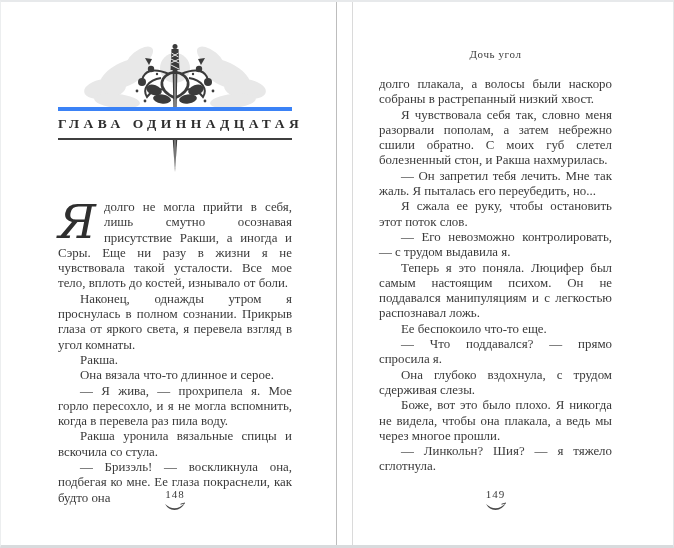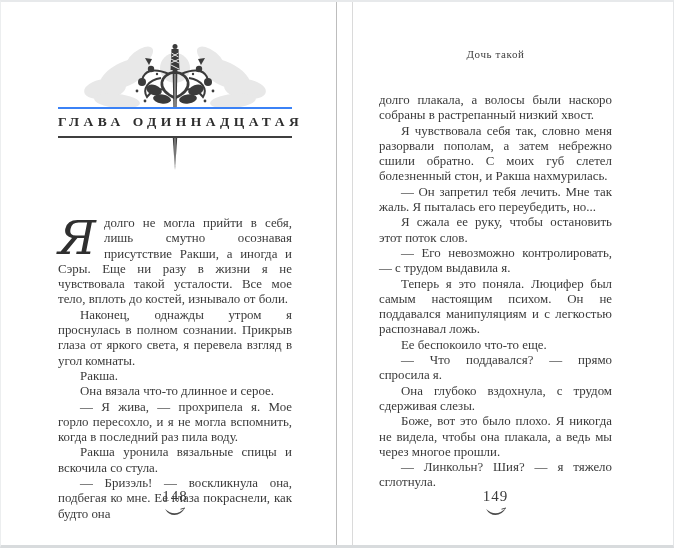--- a/index.html
+++ b/index.html
@@ -11,53 +11,53 @@
     font-family:"Liberation Serif",serif;color:#383838;
   }
   .page{position:absolute;top:0;bottom:0;box-sizing:border-box;background:#fff;}
   .page-left{left:0;width:336px;border-right:1px solid #bdbdbd;}
   .page-right{left:351px;right:0;border-left:1px solid #dadada;}
 
   
   .chapter-block{position:absolute;left:57px;width:234px;top:42px;}
   .emblem{display:block;margin:0 auto;}
   .title-band{
-    border-top:2px solid #3b82f6;border-bottom:2px solid #3f3f3f;
+    border-top:4px solid #3b82f6;border-bottom:2px solid #3f3f3f;
     background:#fff;position:relative;z-index:2;
     padding:5px 0 6px;text-align:center;
     font-weight:bold;font-size:13.5px;letter-spacing:4.5px;color:#2d2d2d;
     white-space:nowrap;
   }
   .blade-tip{display:block;margin:0 auto;}
 
   
   .body-text{
     position:absolute;left:57px;width:234px;
-    font-size:12.9px;line-height:15.3px;text-align:justify;color:#3a3a3a;margin-top:16px;
+    font-size:12.9px;line-height:15.3px;text-align:justify;color:#3a3a3a;
   }
   .body-left{top:198px;}
   .page-right .body-text{left:26px;width:233px;top:75px;}
   .para{margin:0;}
   .para.indent{text-indent:22px;}
   .para.noindent{text-indent:0;}
   .para.italic{}
   .dropcap{
     float:left;font-family:"DejaVu Serif",serif;font-style:italic;
     font-size:47px;line-height:38px;height:42px;
     margin:3px 8px 0 0;color:#2f2f2f;
   }
 
   
   .running-head{
     position:absolute;left:26px;width:233px;top:46px;text-align:center;
     font-size:11px;letter-spacing:0.6px;color:#3d3d3d;
   }
   .page-footer{position:absolute;left:57px;width:234px;top:486px;text-align:center;}
   .page-right .page-footer{left:26px;width:233px;}
-  .page-number{font-size:15px;color:#3a3a3a;letter-spacing:1px;}
+  .page-number{font-size:11px;color:#3a3a3a;letter-spacing:1px;}
   .footer-swash{display:block;margin:2px auto 0;}
 </style>
 </head>
 <body>
 
 <div class="screen">
 
   <div class="page page-left">
 
     <div class="chapter-block">
@@ -105,37 +105,37 @@
         <polygon points="2.8,0 7.2,0 5,32" fill="#3b3b3b"></polygon>
         <line x1="5" y1="0" x2="5" y2="28" stroke="#ffffff" stroke-width="0.6"></line>
       </svg>
     </div>
 
     <div class="body-text body-left">
         <p class="para noindent"><span class="dropcap">Я</span>долго не могла прийти в себя, лишь смутно осознавая присутствие Ракши, а иногда и Сэры. Еще ни разу в жизни я не чувствовала такой усталости. Все мое тело, вплоть до костей, изнывало от боли.</p>
         <p class="para indent">Наконец, однажды утром я проснулась в полном сознании. Прикрыв глаза от яркого света, я перевела взгляд в угол комнаты.</p>
         <p class="para indent italic">Ракша.</p>
         <p class="para indent">Она вязала что-то длинное и серое.</p>
-        <p class="para indent">— Я жива, — прохрипела я. Мое горло пересохло, и я не могла вспомнить, когда в последний раз пила воду.</p>
+        <p class="para indent">— Я жива, — прохрипела я. Мое горло пересохло, и я не могла вспомнить, когда в перевела раз пила воду.</p>
         <p class="para indent">Ракша уронила вязальные спицы и вскочила со стула.</p>
         <p class="para indent">— Бризэль! — воскликнула она, подбегая ко мне. Ее глаза покраснели, как будто она</p>
       </div>
 
     <div class="page-footer">
       <div class="page-number">148</div>
       <svg class="footer-swash" width="22" height="10" viewBox="0 0 22 10">
         <path d="M1 2 Q11 11 21 1 Q17 8 10.5 8 Q4.5 8 1 2 Z" fill="#4a4a4a"></path>
         <path d="M21 1 l-4.5 1.2" stroke="#4a4a4a" stroke-width="1" fill="none"></path>
       </svg>
     </div>
   </div>
 
   <div class="page page-right">
 
-    <div class="running-head">Дочь такой</div>
+    <div class="running-head">Дочь угол</div>
 
     <div class="body-text">
         <p class="para noindent">долго плакала, а волосы были наскоро собраны в растрепанный низкий хвост.</p>
         <p class="para indent">Я чувствовала себя так, словно меня разорвали пополам, а затем небрежно сшили обратно. С моих губ слетел болезненный стон, и Ракша нахмурилась.</p>
         <p class="para indent">— Он запретил тебя лечить. Мне так жаль. Я пыталась его переубедить, но...</p>
         <p class="para indent">Я сжала ее руку, чтобы остановить этот поток слов.</p>
         <p class="para indent">— Его невозможно контролировать, — с трудом выдавила я.</p>
         <p class="para indent">Теперь я это поняла. Люцифер был самым настоящим психом. Он не поддавался манипуляциям и с легкостью распознавал ложь.</p>
         <p class="para indent">Ее беспокоило что-то еще.</p>
         <p class="para indent">— Что поддавался? — прямо спросила я.</p>

